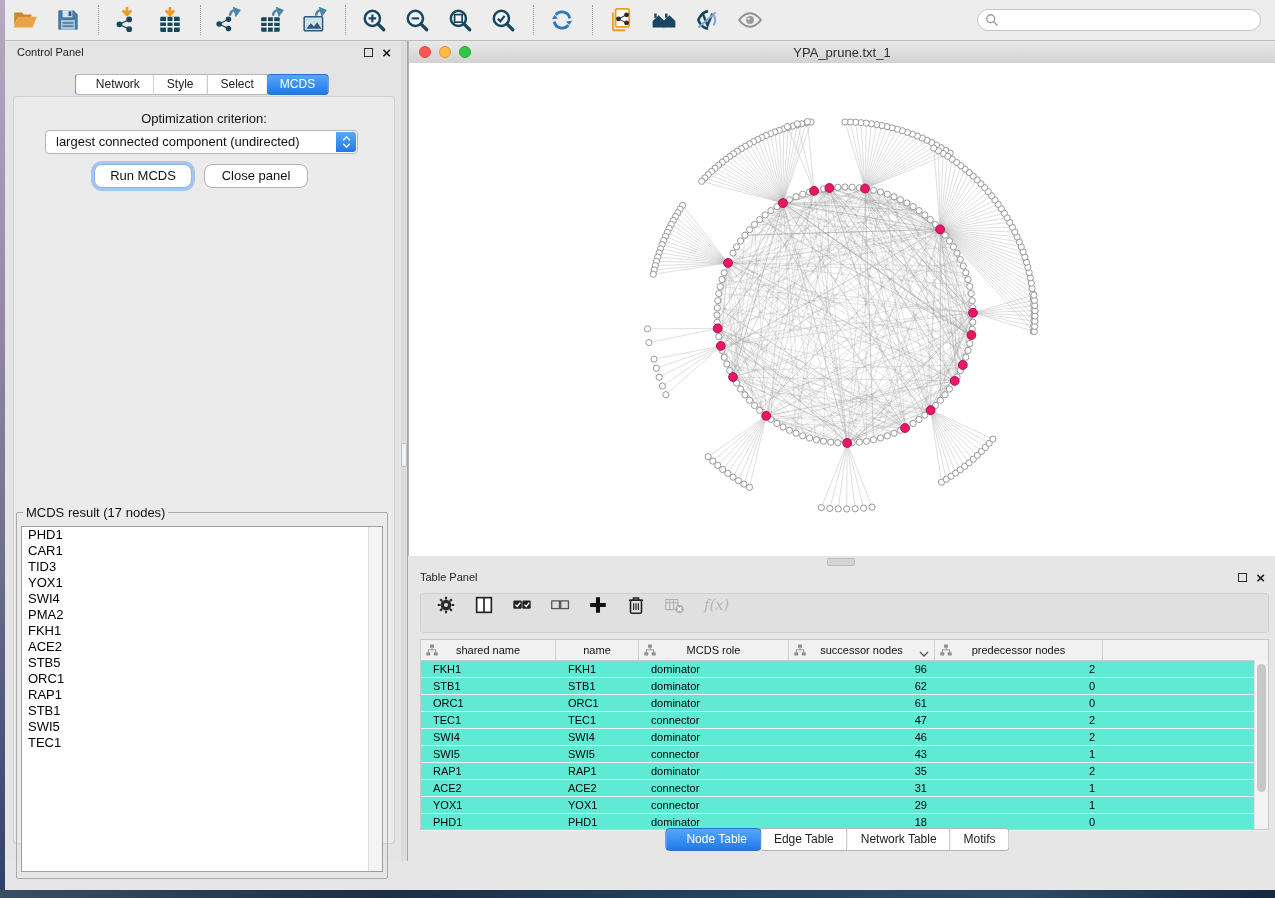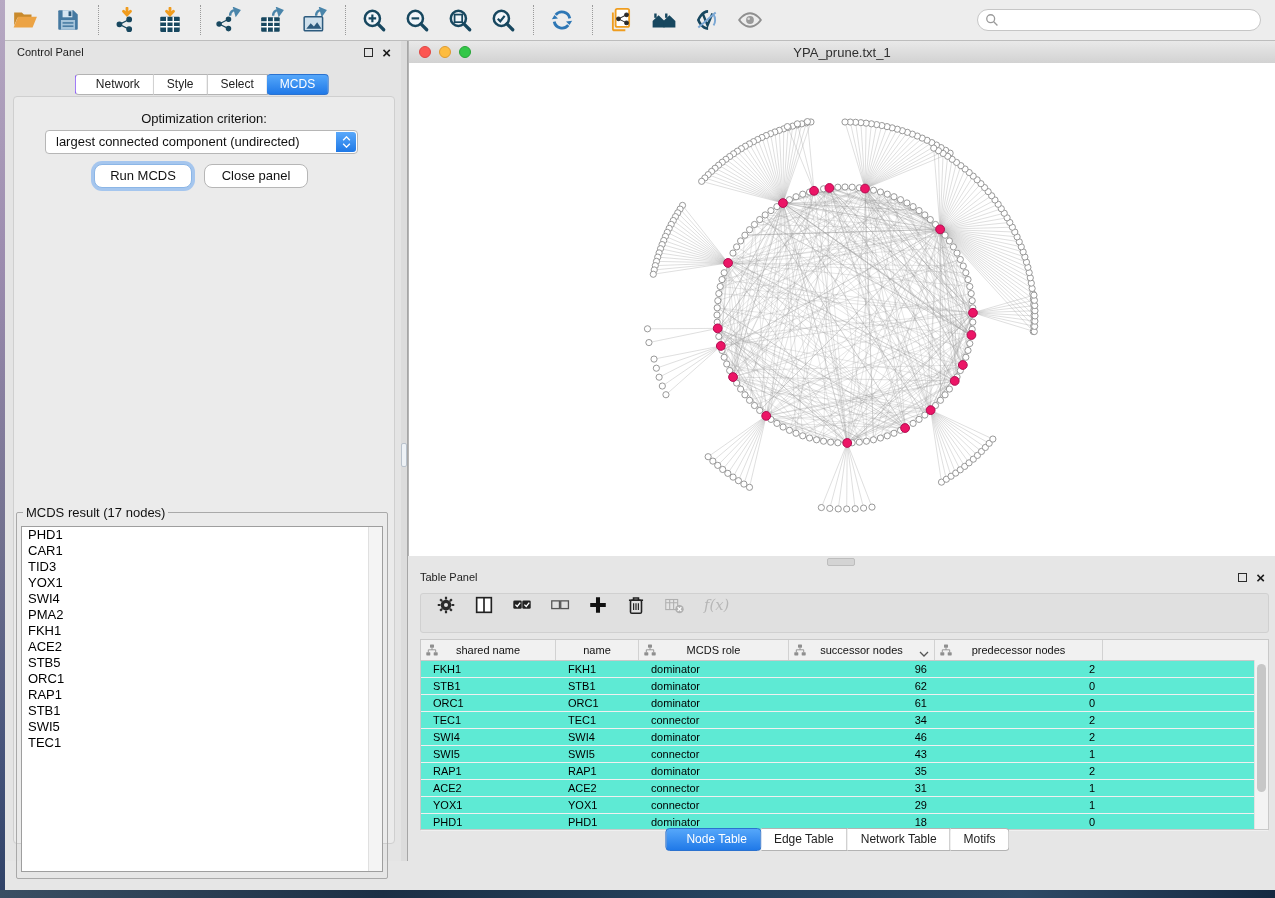--- a/index.html
+++ b/index.html
@@ -1275,21 +1275,21 @@
                 <div class="td l" style="width: 135px;">ORC1</div>
                 <div class="td l" style="width: 83px;">ORC1</div>
                 <div class="td l" style="width: 150px;">dominator</div>
                 <div class="td r" style="width: 146px;">61</div>
                 <div class="td r" style="width: 168px;">0</div>
               </div>
               <div class="tr">
                 <div class="td l" style="width: 135px;">TEC1</div>
                 <div class="td l" style="width: 83px;">TEC1</div>
                 <div class="td l" style="width: 150px;">connector</div>
-                <div class="td r" style="width: 146px;">34</div>
+                <div class="td r" style="width: 146px;">47</div>
                 <div class="td r" style="width: 168px;">2</div>
               </div>
               <div class="tr">
                 <div class="td l" style="width: 135px;">SWI4</div>
                 <div class="td l" style="width: 83px;">SWI4</div>
                 <div class="td l" style="width: 150px;">dominator</div>
                 <div class="td r" style="width: 146px;">46</div>
                 <div class="td r" style="width: 168px;">2</div>
               </div>
               <div class="tr">

